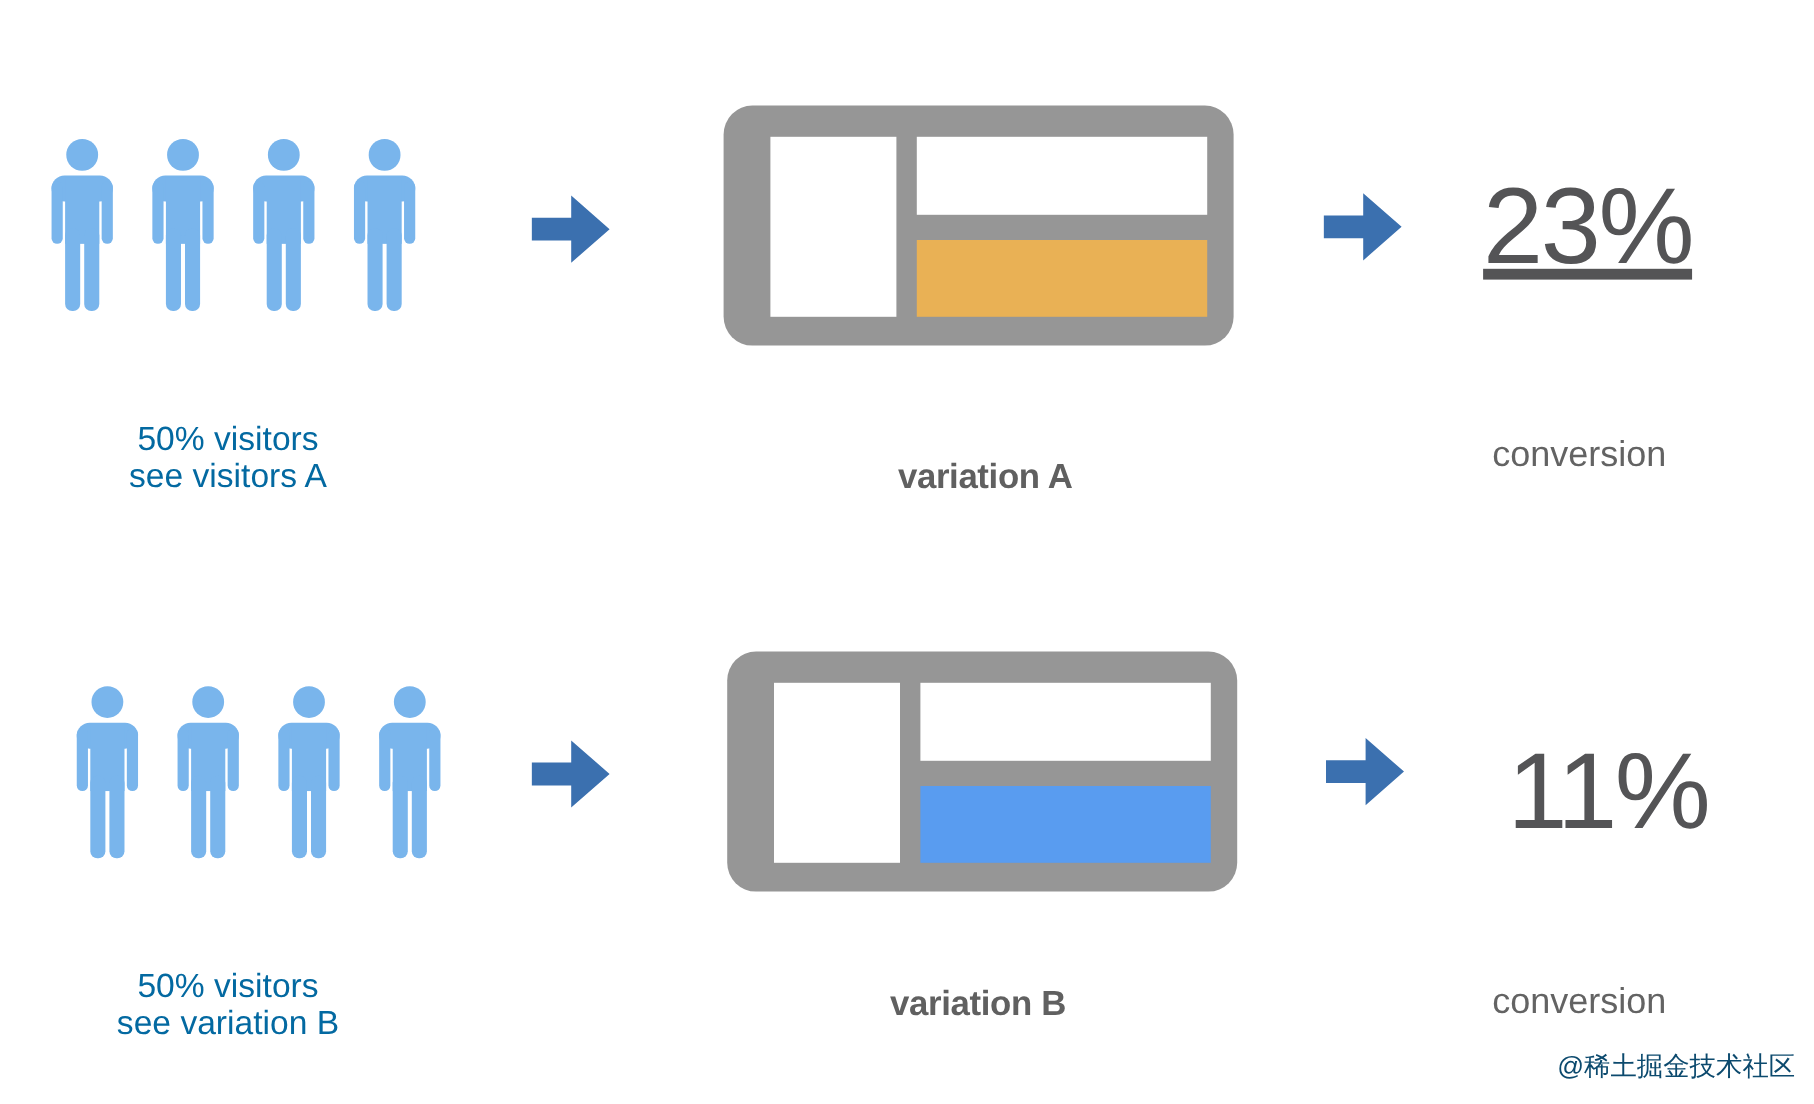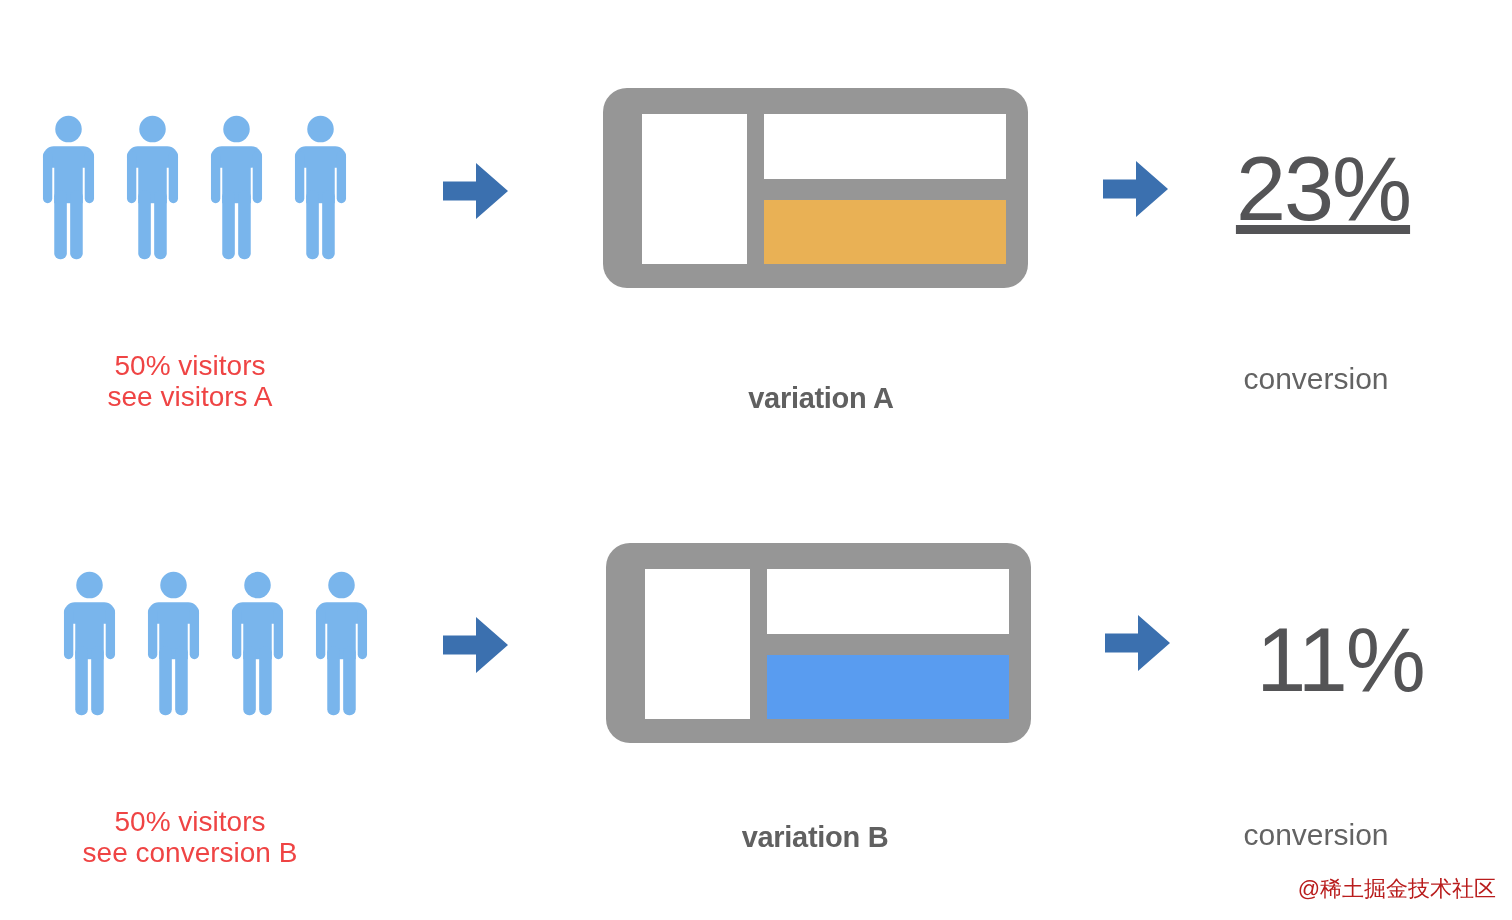--- a/index.html
+++ b/index.html
@@ -25,21 +25,21 @@
   .frame { position: absolute; width: 425px; height: 200px; border-radius: 24px; }
   .row-a .frame { left: 603px; top: 88px; }
   .row-b .frame { left: 606px; top: 543px; }
   .panel { position: absolute; background: #ffffff; }
   .panel-left { left: 39px; top: 26px; width: 105px; height: 150px; }
   .panel-top  { left: 161px; top: 26px; width: 242px; height: 65px; }
   .panel-bar  { left: 161px; top: 112px; width: 242px; height: 64px; }
 
   .caption {
     position: absolute; width: 320px; text-align: center;
-    font-size: 28px; line-height: 31px; color: #ef4444;
+    font-size: 28px; line-height: 31px; color: #0369a1;
   }
   .row-a .caption { left: 30px; top: 350px; }
   .row-b .caption { left: 30px; top: 806px; }
   .caption span { display: block; }
 
   .variation-label {
     position: absolute; width: 436px; text-align: center;
     font-size: 29px; font-weight: 600; color: #606060; letter-spacing: -0.3px;
   }
   .row-a .variation-label { left: 603px; top: 366px; margin-top: 16px; }
@@ -170,21 +170,21 @@
           <rect x="2" y="36" width="9.5" height="53" rx="4.7"></rect>
           <rect x="44.5" y="36" width="9.5" height="53" rx="4.7"></rect>
           <rect x="13.5" y="33" width="29" height="56"></rect>
           <rect x="13.5" y="76" width="12.8" height="70" rx="6"></rect>
           <rect x="29.7" y="76" width="12.8" height="70" rx="6"></rect>
         </svg>
     </div>
 
     <div class="caption">
       <span>50% visitors</span>
-      <span>see conversion B</span>
+      <span>see variation B</span>
     </div>
 
     <svg class="arrow arrow-in" viewBox="0 0 66 58" fill="currentColor" xmlns="http://www.w3.org/2000/svg" style="color: rgb(59, 112, 175);">
         <polygon points="0,19.5 33,19.5 33,1 65,29 33,57 33,38.5 0,38.5"></polygon>
       </svg>
 
     <div class="frame" style="background-color: rgb(150, 150, 150);">
       <div class="panel panel-left"></div>
       <div class="panel panel-top"></div>
       <div class="panel panel-bar" style="background-color: rgb(89, 156, 240);"></div>
@@ -193,14 +193,14 @@
     <div class="variation-label">variation B</div>
 
     <svg class="arrow arrow-out" viewBox="0 0 66 58" fill="currentColor" xmlns="http://www.w3.org/2000/svg" style="color: rgb(59, 112, 175);">
         <polygon points="0,19.5 33,19.5 33,1 65,29 33,57 33,38.5 0,38.5"></polygon>
       </svg>
 
     <div class="conversion-value" style="color: rgb(84, 84, 86);">11%</div>
     <div class="conversion-label">conversion</div>
   </section>
 
-  <div class="watermark" style="color: #b91c1c;">@稀土掘金技术社区</div>
+  <div class="watermark" style="color: #0c4a6e;">@稀土掘金技术社区</div>
 </div>
 
 </body></html>

